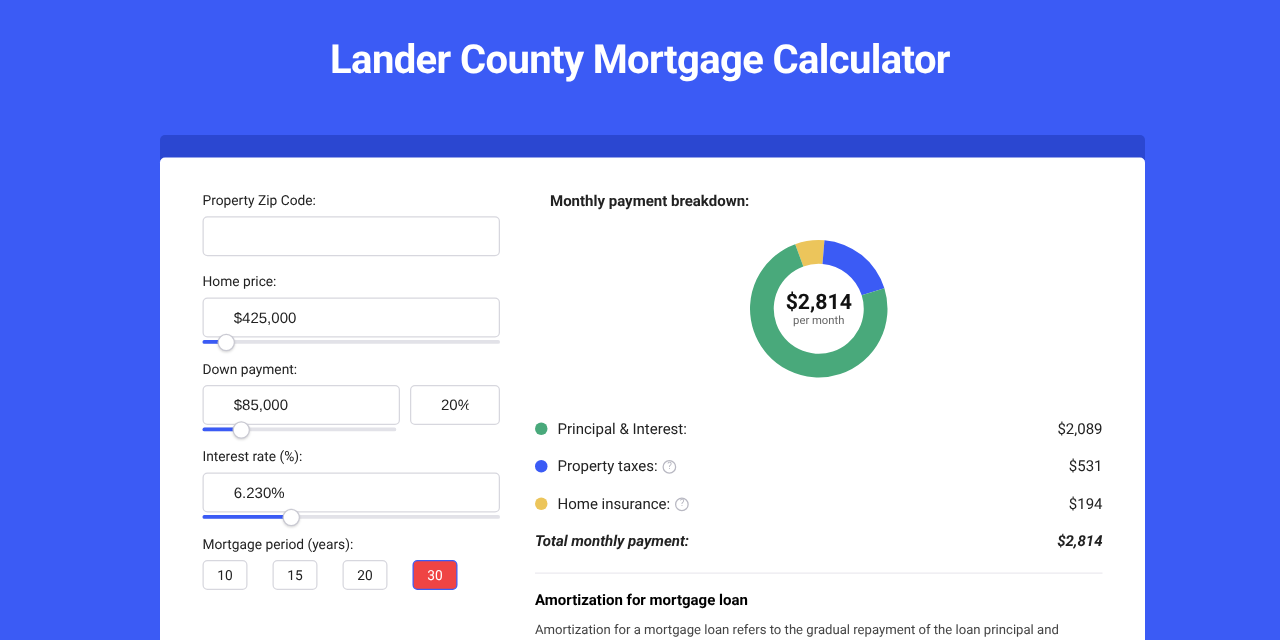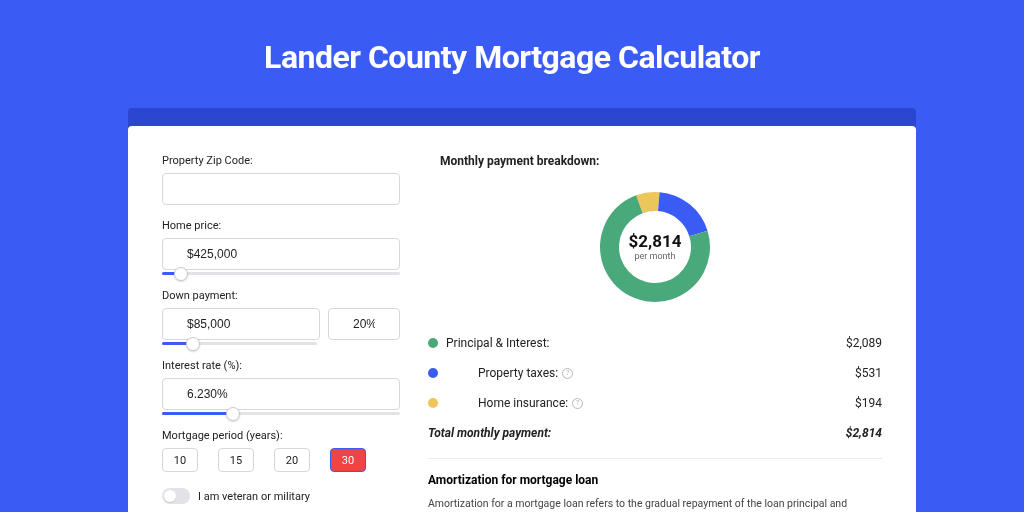--- a/index.html
+++ b/index.html
@@ -11,21 +11,20 @@
     overflow: hidden;
     position: relative;
   }
   .page-title {
     color: #fff;
     font-weight: 700;
     font-size: 32px;
     text-align: center;
     padding: 28px 0 18px 0;
     letter-spacing: -0.5px;
-    margin-top: 10px;
   }
   .card-shadow {
     position: absolute;
     top: 108px;
     left: 128px;
     right: 108px;
     height: 20px;
     background: #2b47d1;
     border-radius: 4px 4px 0 0;
   }
@@ -150,21 +149,21 @@
   }
   .breakdown-list { margin-top: 8px; }
   .bk-row {
     display: flex;
     align-items: center;
     padding: 8px 0;
     font-size: 12px;
     color: #222;
   }
   .bk-row + .bk-row { border-top: 0; }
-  .bk-divider { border-top: 1px solid #eceaf0; gap: 32px; }
+  .bk-divider { border-top: 1px solid #eceaf0; }
   .dot {
     width: 10px;
     height: 10px;
     border-radius: 50%;
     margin-right: 8px;
     flex-shrink: 0;
   }
   .bk-label { flex: 1; display: flex; align-items: center; gap: 4px; }
   .bk-val { font-weight: 400; }
   .bk-total .bk-label, .bk-total .bk-val { font-weight: 700; font-style: italic; }
@@ -255,24 +254,20 @@
     <div class="field-group">
       <label class="field-label">Mortgage period (years):</label>
       <div class="period-row" id="period-row">
           <div class="period-btn">10</div>
           <div class="period-btn">15</div>
           <div class="period-btn">20</div>
           <div class="period-btn active">30</div>
         </div>
     </div>
 
-    <div class="toggle-row">
-      <div class="toggle"></div>
-      <span class="toggle-label">I am veteran or military</span>
-    </div>
   </div>
 
   <div class="right-col">
     <div class="section-title">Monthly payment breakdown:</div>
 
     <div class="donut-wrap">
       <svg id="donut" width="130" height="130" viewBox="0 0 130 130">
         <g id="donut-arcs">
             <path d="M 46.140620589950174 13.334500793394163 A 55 55 0 0 1 69.56903083231035 10.190110771381796 L 67.99063836296678 29.124436141268085 A 36 36 0 0 0 52.655678931603745 31.18258233749436 Z" fill="#ecc55b"></path>
             <path d="M 69.56903083231035 10.190110771381796 A 55 55 0 0 1 117.5109904402432 48.641641800452994 L 99.370830106341 54.29271099666014 A 36 36 0 0 0 67.99063836296678 29.124436141268085 Z" fill="#3b5bf5"></path>

